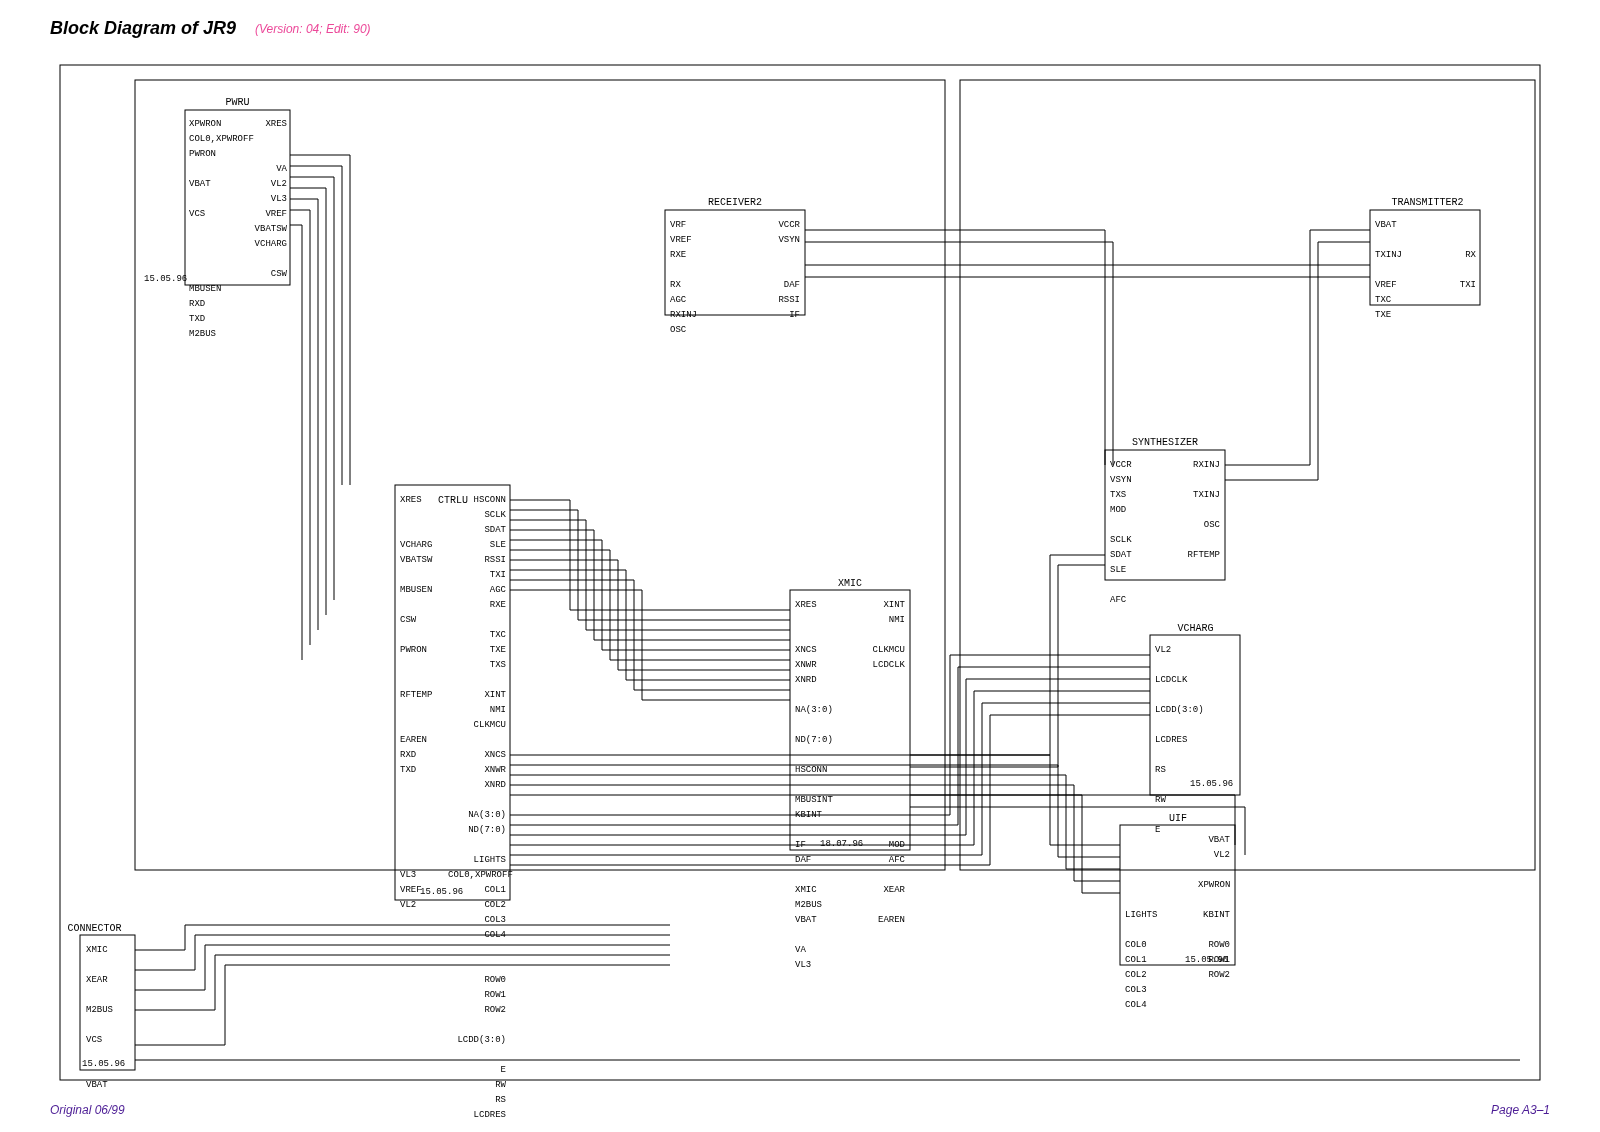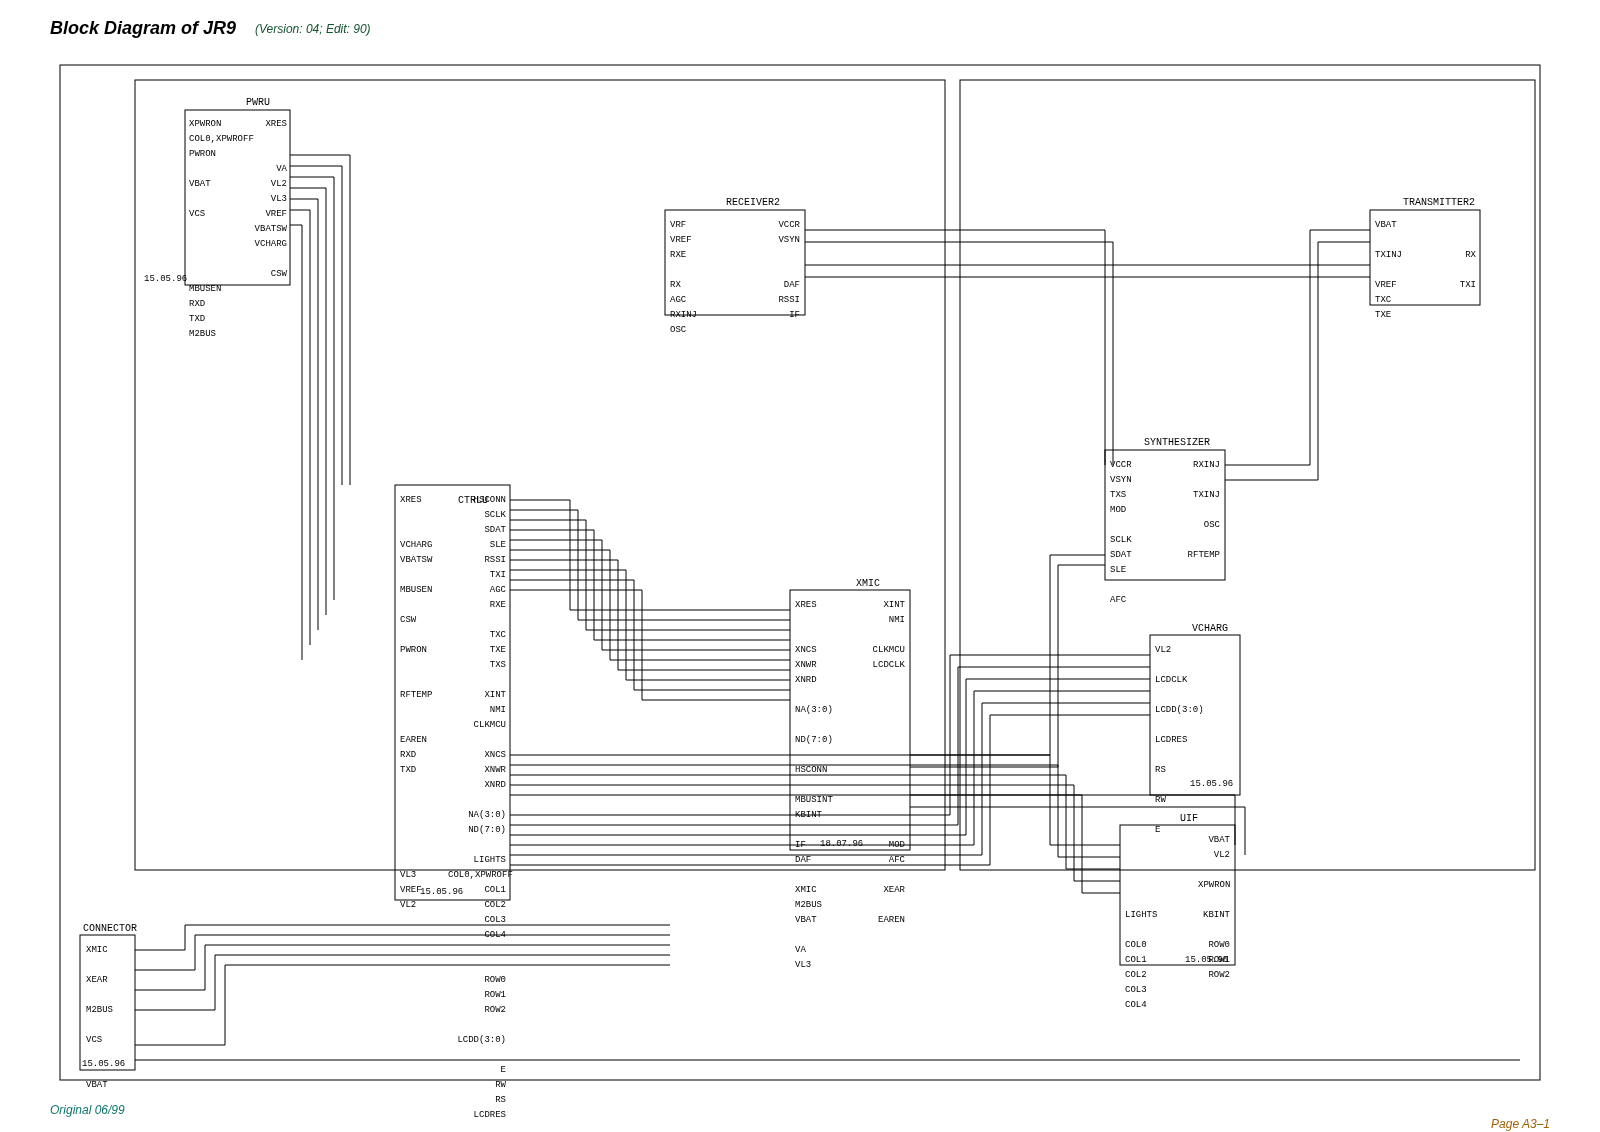--- a/index.html
+++ b/index.html
@@ -11,50 +11,50 @@
     position:relative;
     overflow:hidden;
   }
   
   .title{
     position:absolute;left:50px;top:18px;
     font-size:18px;font-weight:bold;font-style:italic;
   }
   .subtitle{
     position:absolute;left:255px;top:22px;
-    font-size:12px;font-style:italic;color:#14532d;
+    font-size:12px;font-style:italic;color:#ec4899;
   }
   .footer-left{
     position:absolute;left:50px;bottom:15px;
-    font-size:12px;font-style:italic;color:#0f766e;
+    font-size:12px;font-style:italic;color:#4c1d95;
   }
   .footer-right{
-    position:absolute;right:50px;bottom:1px;
-    font-size:12px;font-style:italic;color:#a16207;
+    position:absolute;right:50px;bottom:15px;
+    font-size:12px;font-style:italic;color:#4c1d95;
   }
   
   .canvas{
     position:absolute;left:50px;top:55px;
     width:1500px;height:1040px;
   }
   .canvas svg{width:100%;height:100%;}
   
   .lbl{
     position:absolute;
     font-family:"Courier New",monospace;
     font-size:9px;
     white-space:pre;
     color:#000;
     line-height:15px;
   }
   .blk-title{
     font-family:"Courier New",monospace;
     font-size:10px;
     position:absolute;
-    text-align:right;
+    text-align:center;
   }
 </style>
 </head>
 <body>
 
 <div class="title">Block Diagram of JR9</div>
 <div class="subtitle">(Version: 04; Edit: 90)</div>
 <div class="footer-left">Original 06/99</div>
 <div class="footer-right">Page A3–1</div>
 

